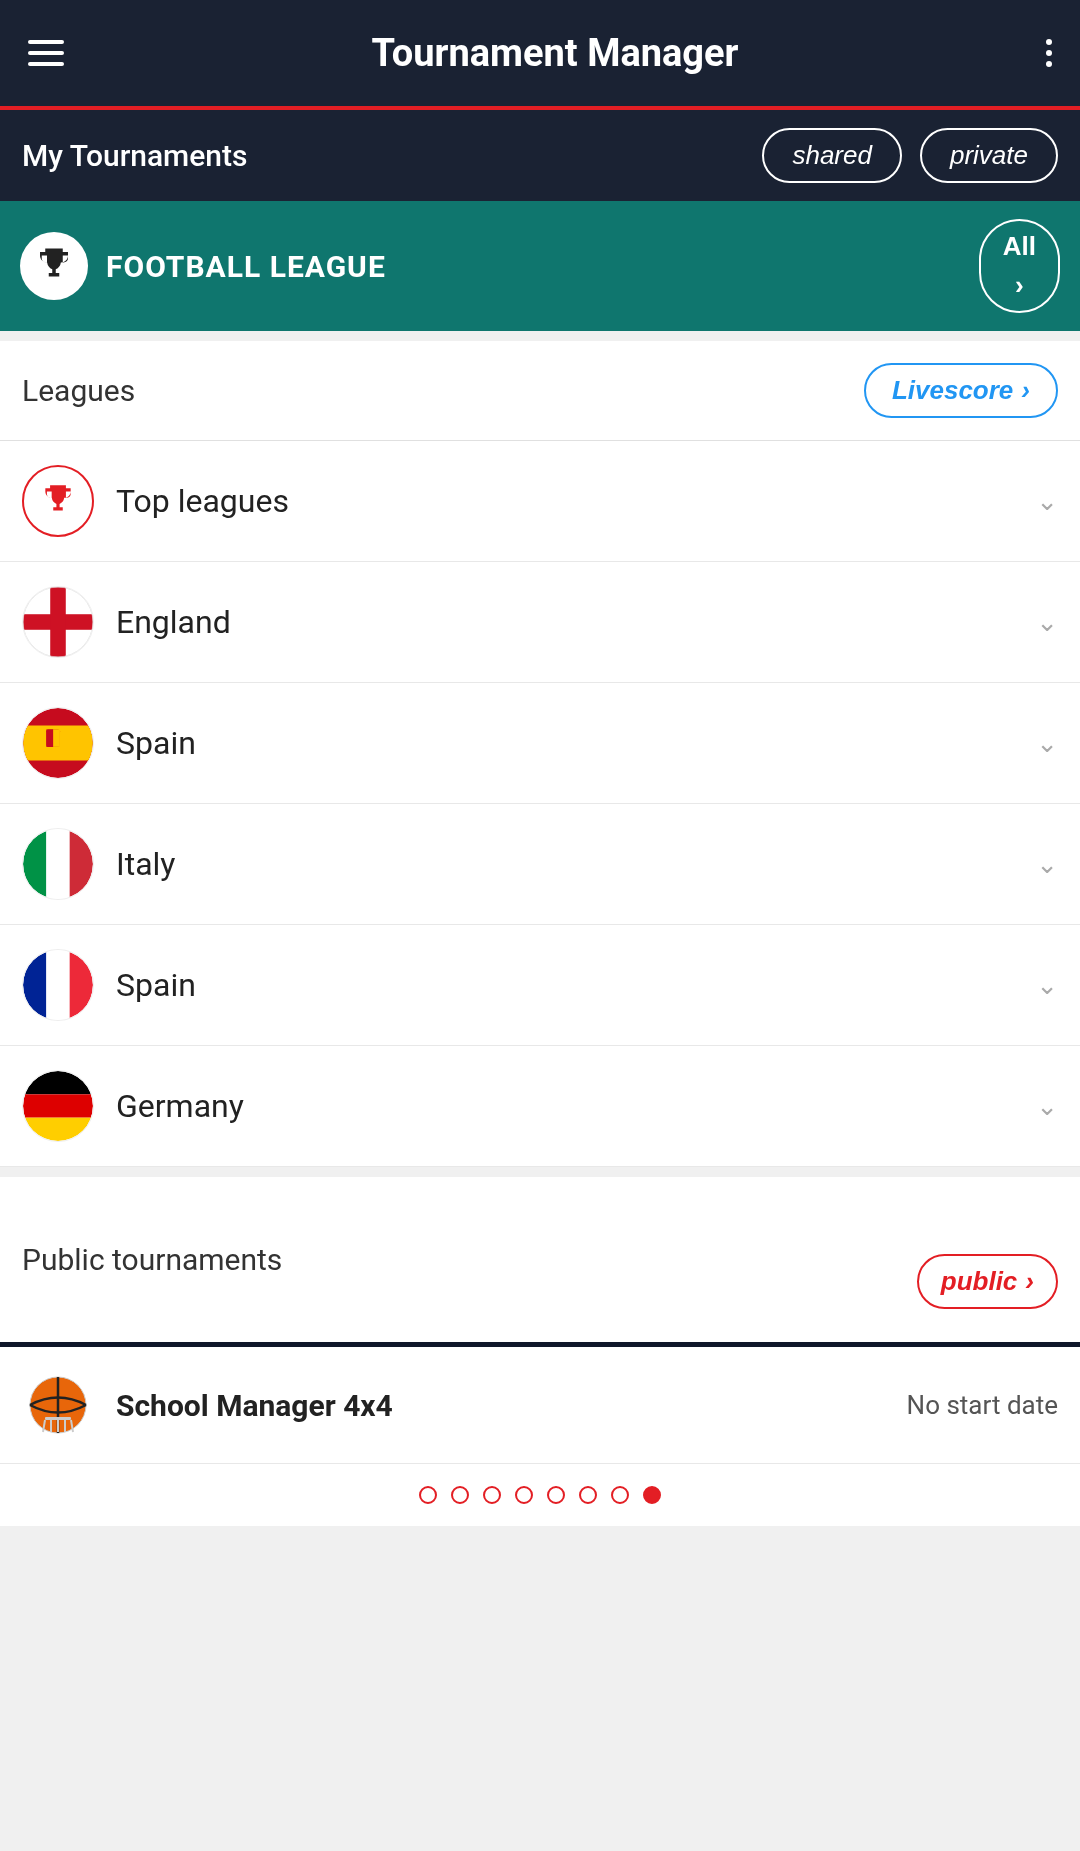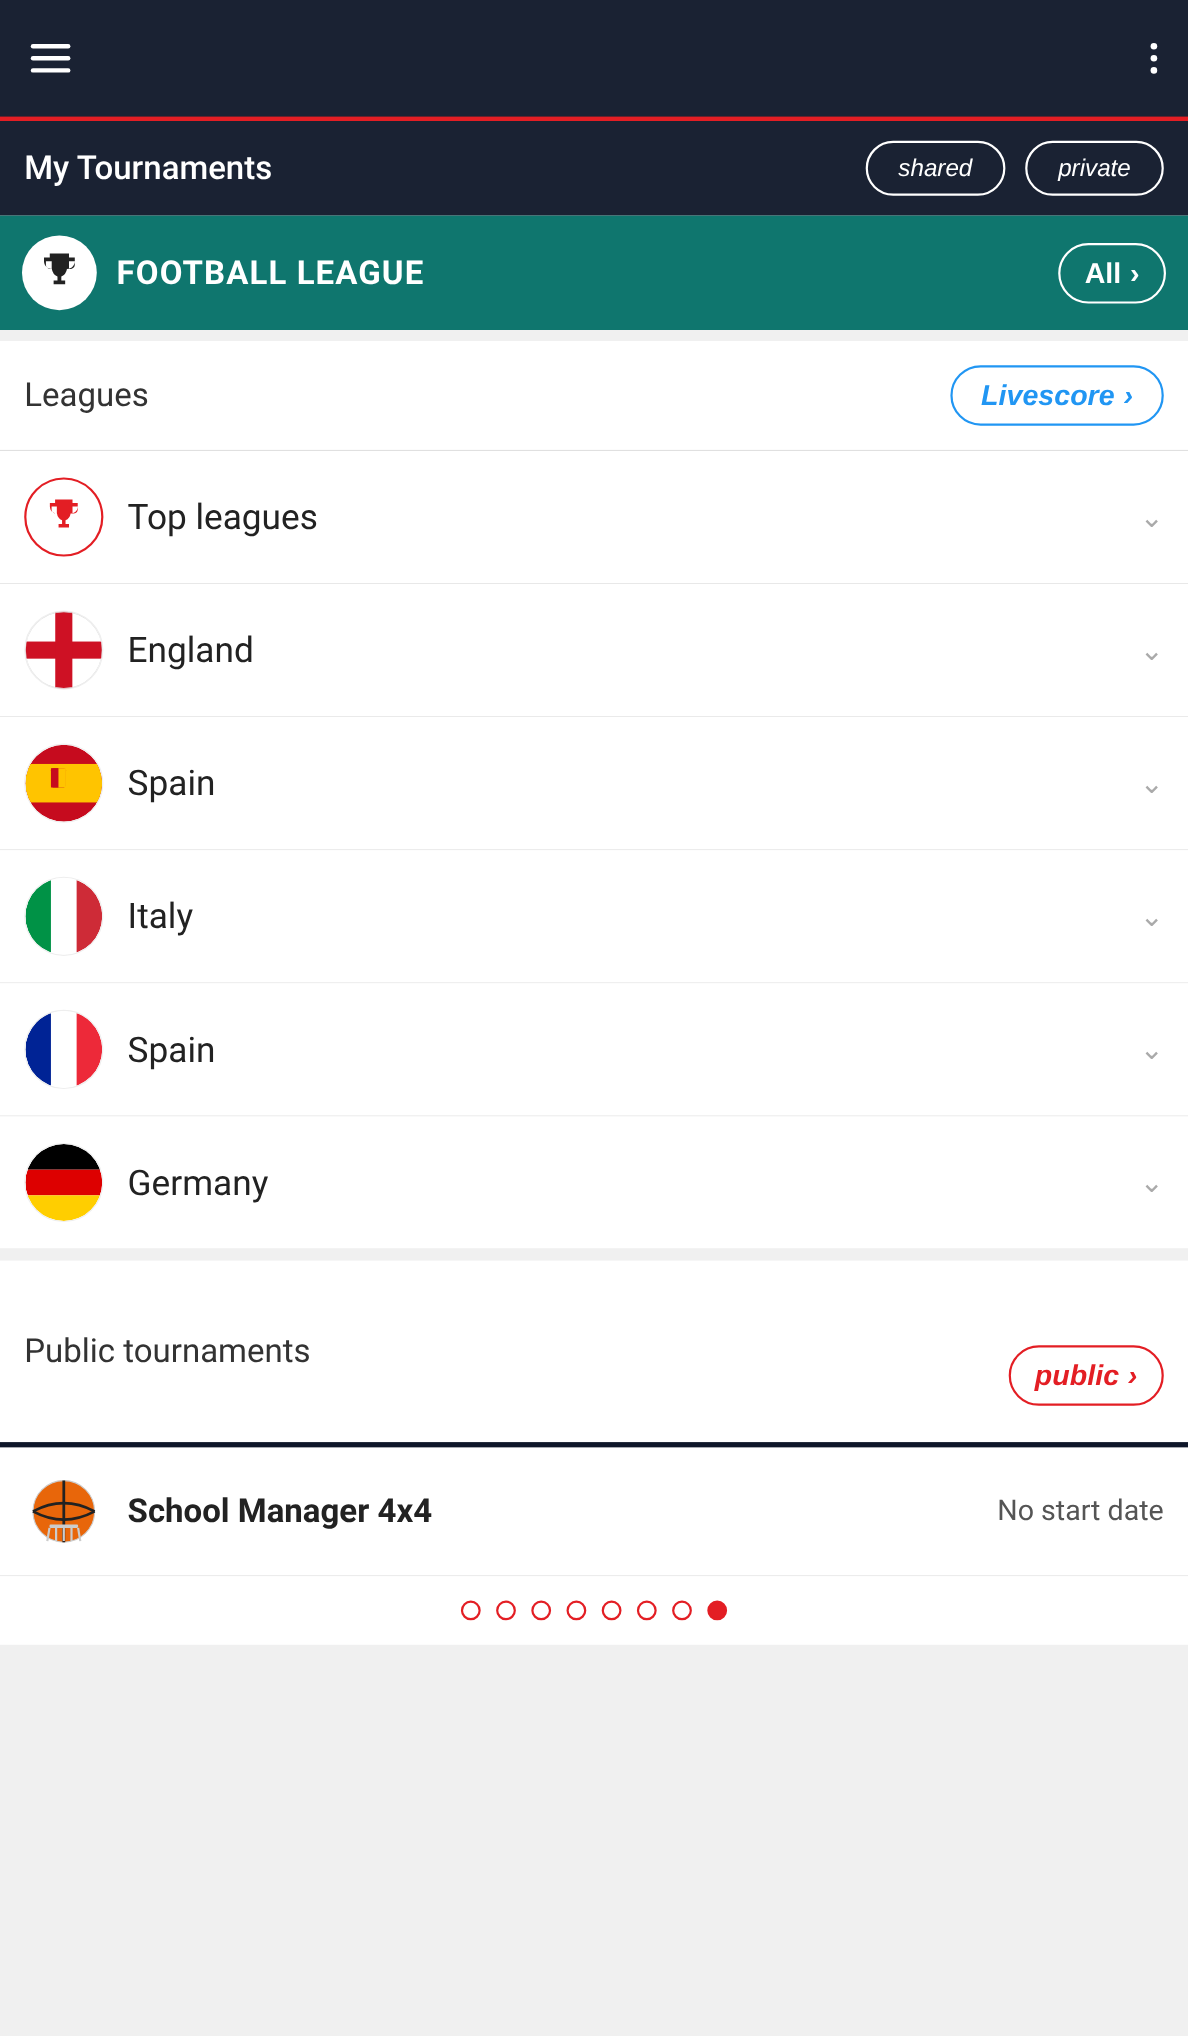--- a/index.html
+++ b/index.html
@@ -72,21 +72,21 @@
       font-size: 30px;
       font-weight: 500;
       flex: 1;
     }
     .pill-btn {
       border: 2px solid #fff;
       border-radius: 50px;
       color: #fff;
       background: transparent;
       padding: 10px 28px;
-      font-size: 22px;
+      font-size: 26px;
       font-style: italic;
       cursor: pointer;
     }
 
     
     .football-bar {
       background: #0f766e;
       display: flex;
       align-items: center;
       padding: 18px 20px;
@@ -114,20 +114,21 @@
       border-radius: 50px;
       color: #fff;
       background: transparent;
       padding: 10px 22px;
       font-size: 26px;
       font-weight: bold;
       cursor: pointer;
       display: flex;
       align-items: center;
       gap: 8px;
+      flex-direction: column;
     }
 
     
     .leagues-section {
       background: #fff;
       margin: 10px 0 0 0;
     }
     .leagues-header {
       display: flex;
       align-items: center;
@@ -285,20 +286,21 @@
   </style>
 </head>
 <body>
 
 <header class="header">
   <div class="hamburger-icon">
     <span></span>
     <span></span>
     <span></span>
   </div>
+  <span class="header-title">Tournament Manager</span>
   <div class="more-icon">
     <span></span>
     <span></span>
     <span></span>
   </div>
 </header>
 
 <div class="my-tournaments-bar">
   <span class="my-tournaments-label">My Tournaments</span>
   <button class="pill-btn">shared</button>

